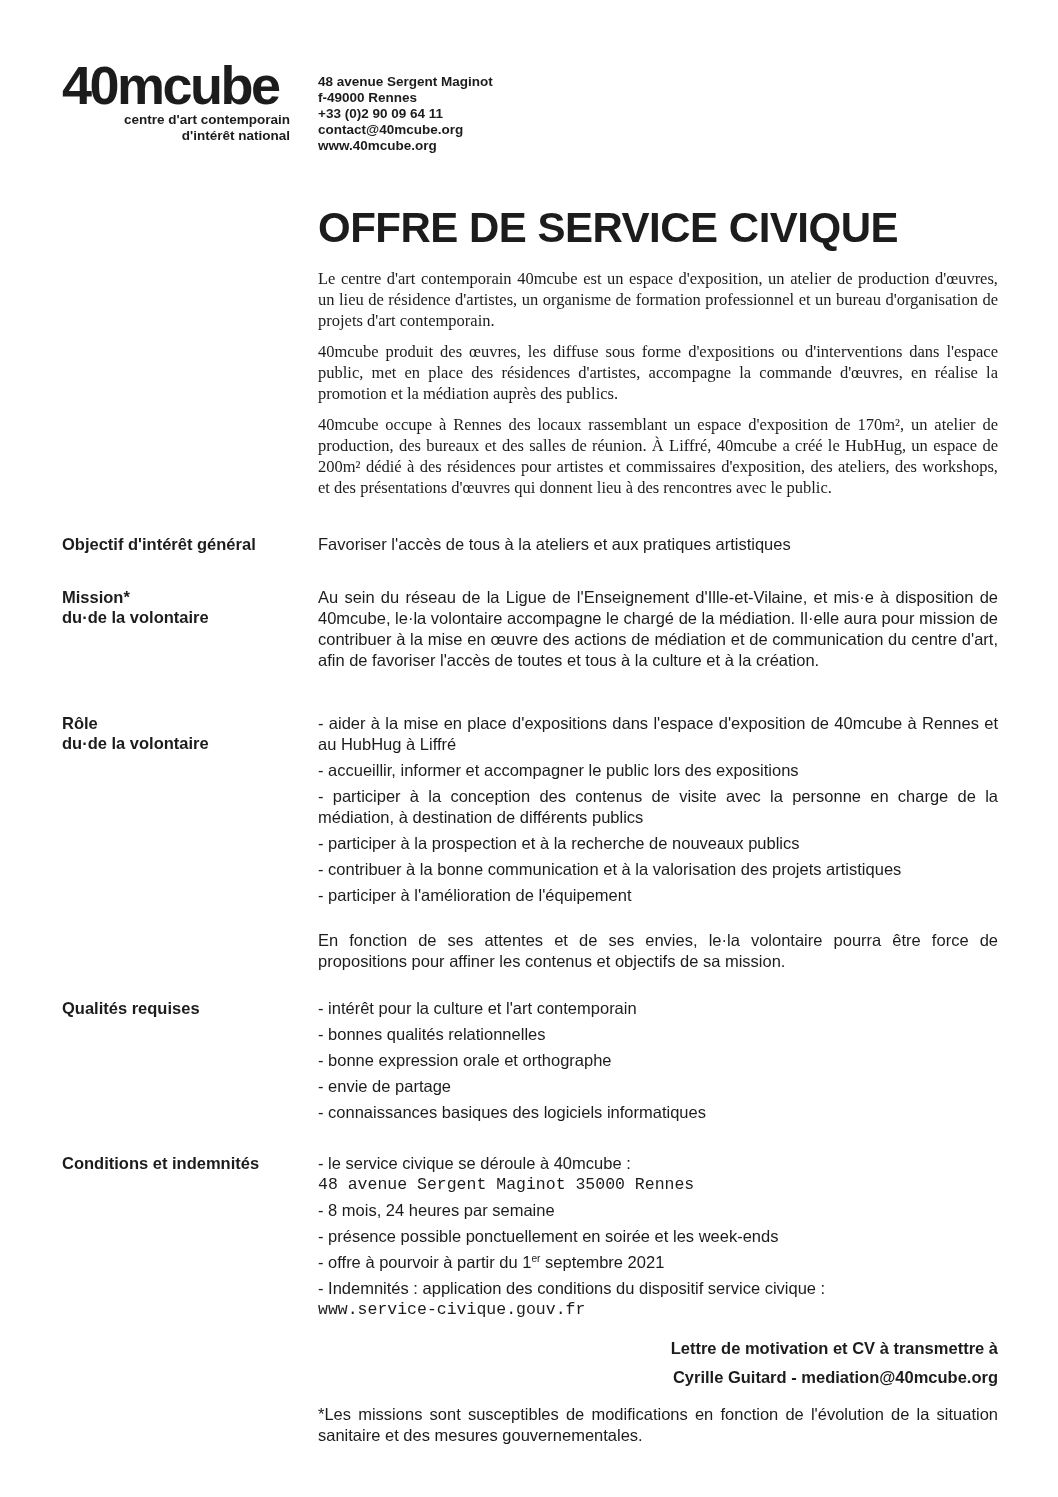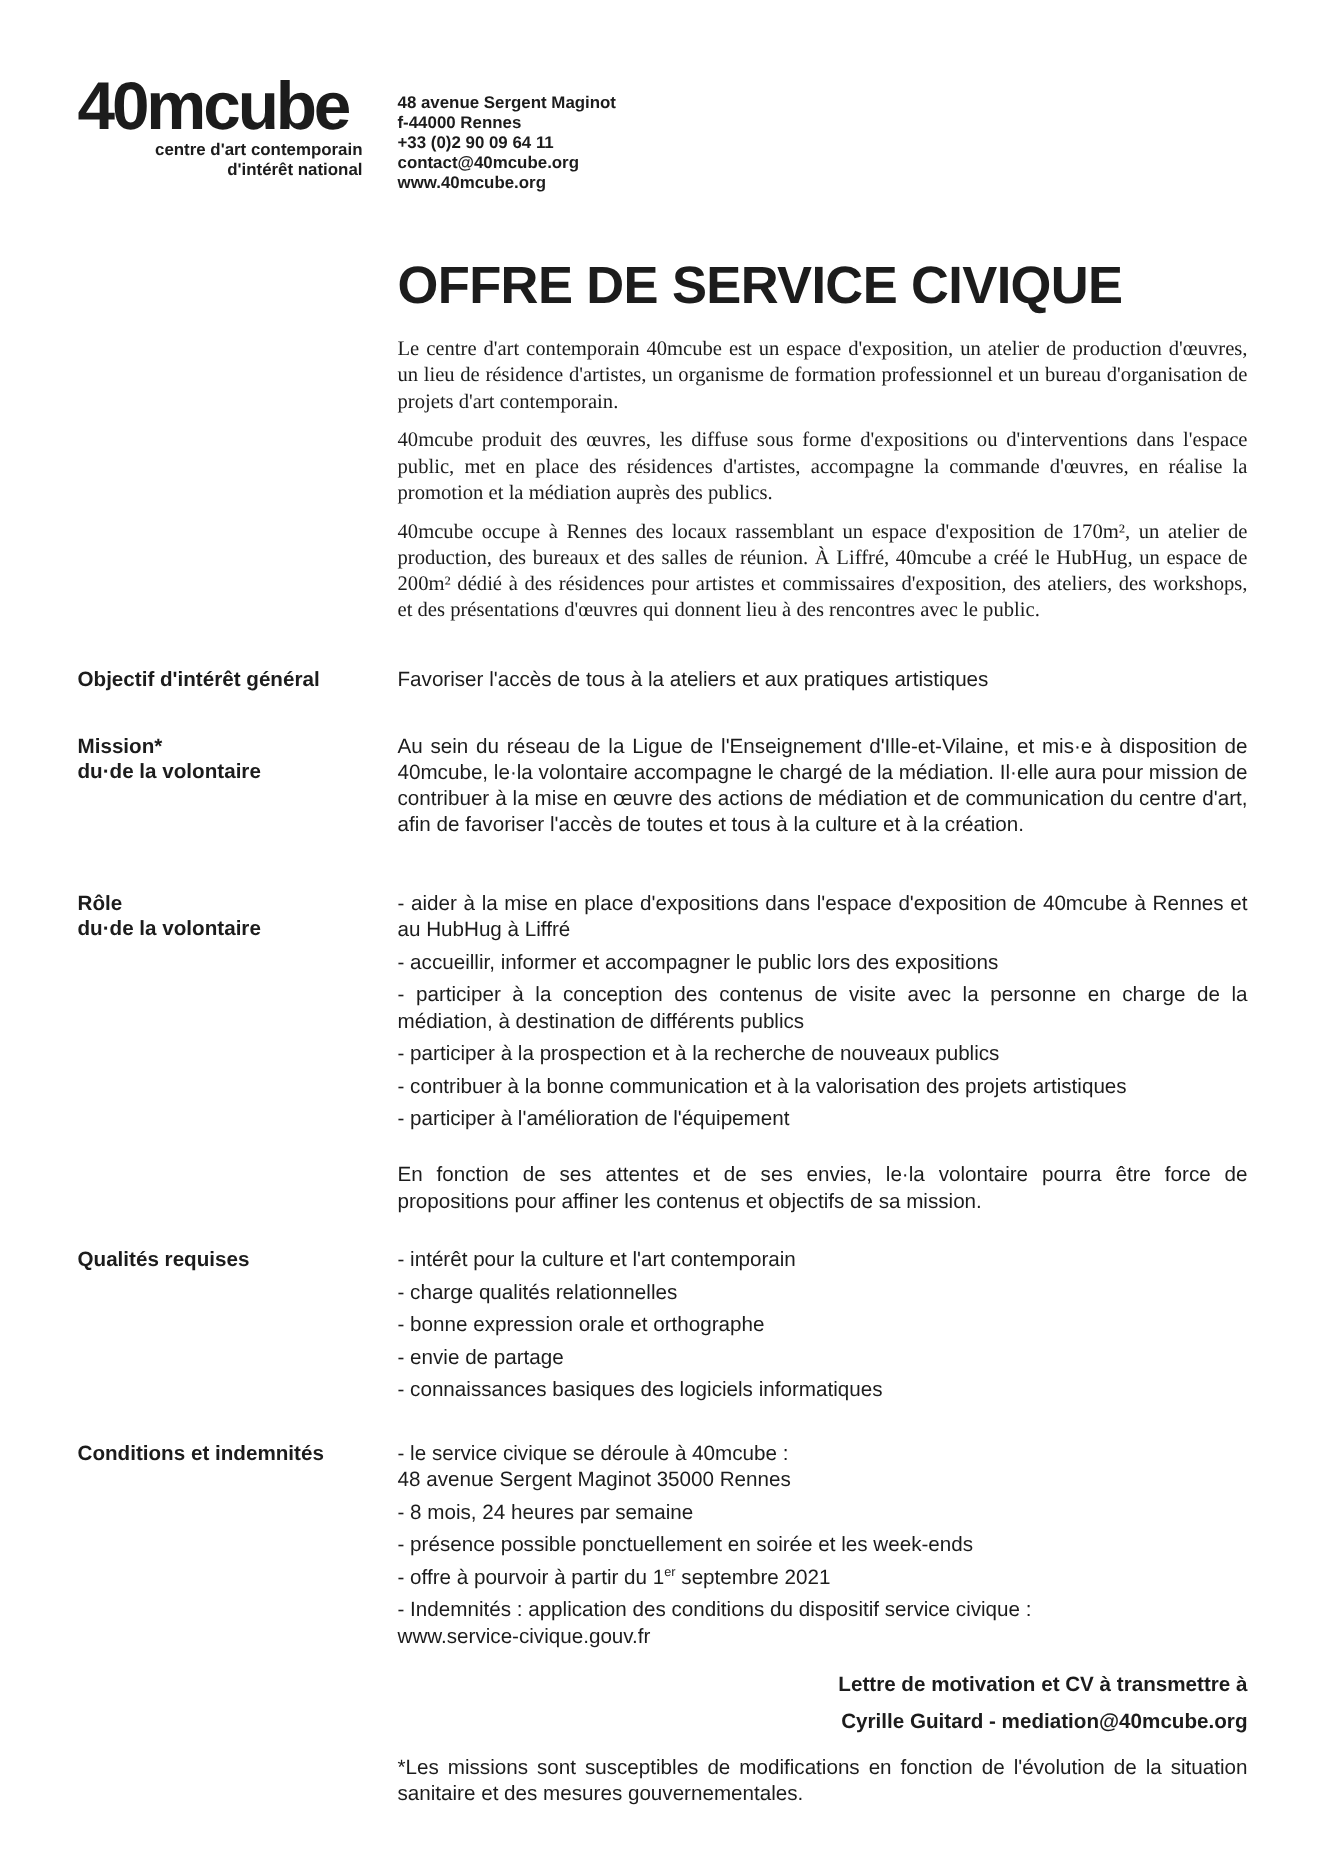--- a/index.html
+++ b/index.html
@@ -70,21 +70,21 @@
     letter-spacing: -0.5px;
     line-height: 36px;
     text-align: left;
   }
 
   .para { margin: 0 0 10px 0; }
   .para:last-child { margin-bottom: 0; }
 
   .bullet { margin: 0 0 5px 0; }
   .bullet:last-child { margin-bottom: 0; }
-  .cont-line { margin: 0 0 5px 0; }
+  .cont-line { margin: 0 0 5px 0; font-family: Liberation Mono, monospace; }
 
   .note-para { margin-top: 24px; }
 
   .row-title    { margin-top: 56px; }
   .row-intro    { margin-top: 22px; font-family: Liberation Serif, serif; }
   .row-objectif { margin-top: 36px; }
   .row-mission  { margin-top: 32px; }
   .row-role     { margin-top: 42px; }
   .row-qualites { margin-top: 26px; }
   .row-conditions { margin-top: 30px; }
@@ -104,21 +104,21 @@
   <div class="header">
     <div class="logo-block">
       <div class="logo-text">40mcube</div>
       <div class="tagline">
         <div>centre d'art contemporain</div>
         <div>d'intérêt national</div>
       </div>
     </div>
     <div class="contact-block">
       <div>48 avenue Sergent Maginot</div>
-      <div>f-44000 Rennes</div>
+      <div>f-49000 Rennes</div>
       <div>+33 (0)2 90 09 64 11</div>
       <div>contact@40mcube.org</div>
       <div>www.40mcube.org</div>
     </div>
   </div>
 
   <div class="row row-title">
     <div class="row-label"></div>
     <div class="row-body">
       <h1 class="doc-title" style="margin:0">OFFRE DE SERVICE CIVIQUE</h1>
@@ -164,21 +164,21 @@
       <p class="bullet">- contribuer à la bonne communication et à la valorisation des projets artistiques</p>
       <p class="bullet">- participer à l'amélioration de l'équipement</p>
       <p class="para note-para">En fonction de ses attentes et de ses envies, le·la volontaire pourra être force de propositions pour affiner les contenus et objectifs de sa mission.</p>
     </div>
   </div>
 
   <div class="row row-qualites">
     <div class="row-label">Qualités requises</div>
     <div class="row-body">
       <p class="bullet">- intérêt pour la culture et l'art contemporain</p>
-      <p class="bullet">- charge qualités relationnelles</p>
+      <p class="bullet">- bonnes qualités relationnelles</p>
       <p class="bullet">- bonne expression orale et orthographe</p>
       <p class="bullet">- envie de partage</p>
       <p class="bullet">- connaissances basiques des logiciels informatiques</p>
     </div>
   </div>
 
   <div class="row row-conditions">
     <div class="row-label">Conditions et indemnités</div>
     <div class="row-body">
       <p class="bullet" style="margin-bottom:0">- le service civique se déroule à 40mcube :</p>

